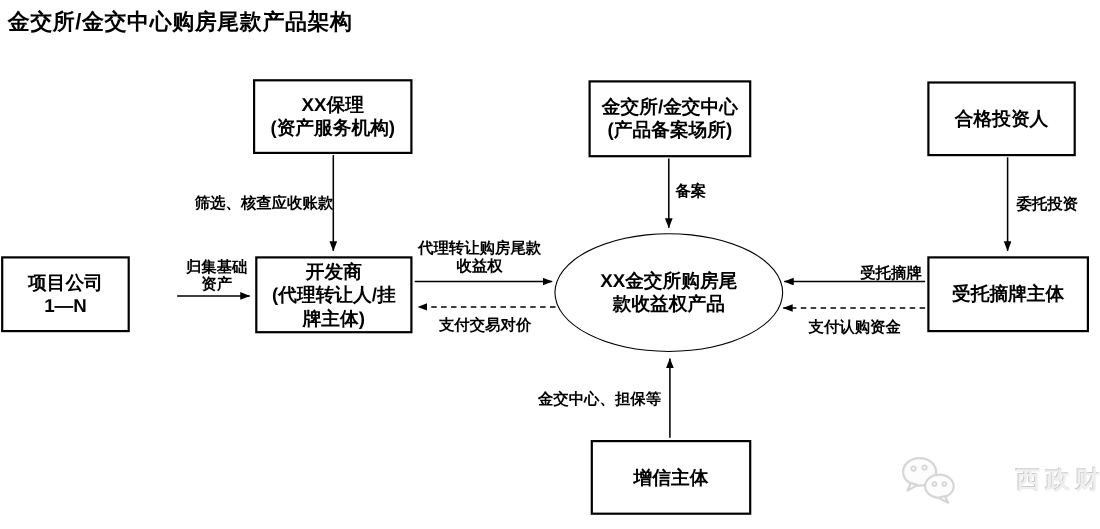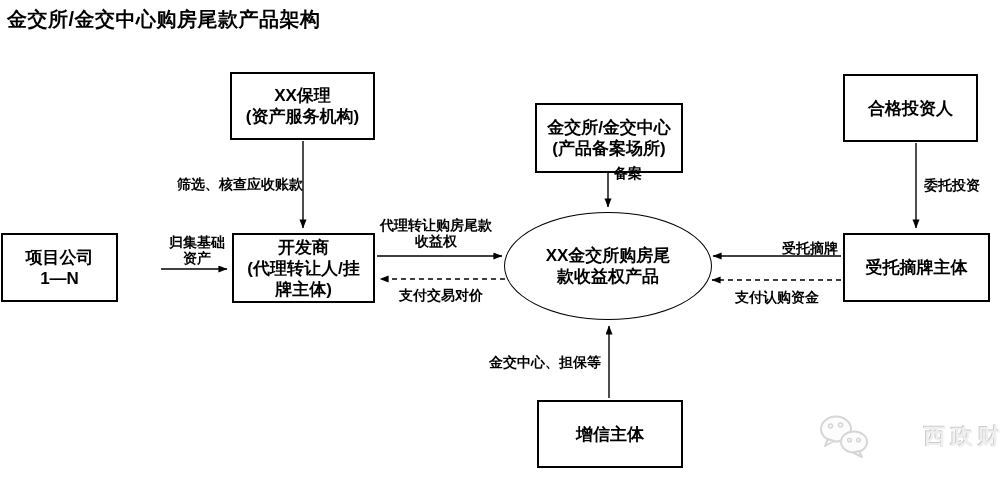--- a/index.html
+++ b/index.html
@@ -23,21 +23,21 @@
   }
   .node span { display:block; }
   .ellipse { border-radius:50%; border-width:1.5px; }
   .elabel {
     position:absolute; font-weight:bold; font-size:14px; line-height:16px;
     text-align:center; white-space:nowrap;
   }
   .elabel span { display:block; }
   
   .n-factoring  { left:230px; top:72px;  width:145px; height:68px; }
-  .n-exchange   { left:535px; top:73px;  width:148px; height:70px;margin-top:30px; }
+  .n-exchange   { left:535px; top:73px;  width:148px; height:70px; }
   .n-investor   { left:843px; top:74px;  width:135px; height:68px; }
   .n-project    { left:1px;  top:233px; width:117px; height:69px; }
   .n-developer  { left:232px; top:233px; width:143px; height:70px; }
   .n-delisting  { left:843px; top:233px; width:147px; height:69px; }
   .n-credit     { left:537px; top:400px; width:146px; height:68px; }
   .n-product    { left:504px; top:212px; width:208px; height:108px; }
   
   .l-screening      { left:172px; top:176px; width:136px; }
   .l-filing         { left:614px; top:165px; }
   .l-invest         { left:924px; top:177px; }

